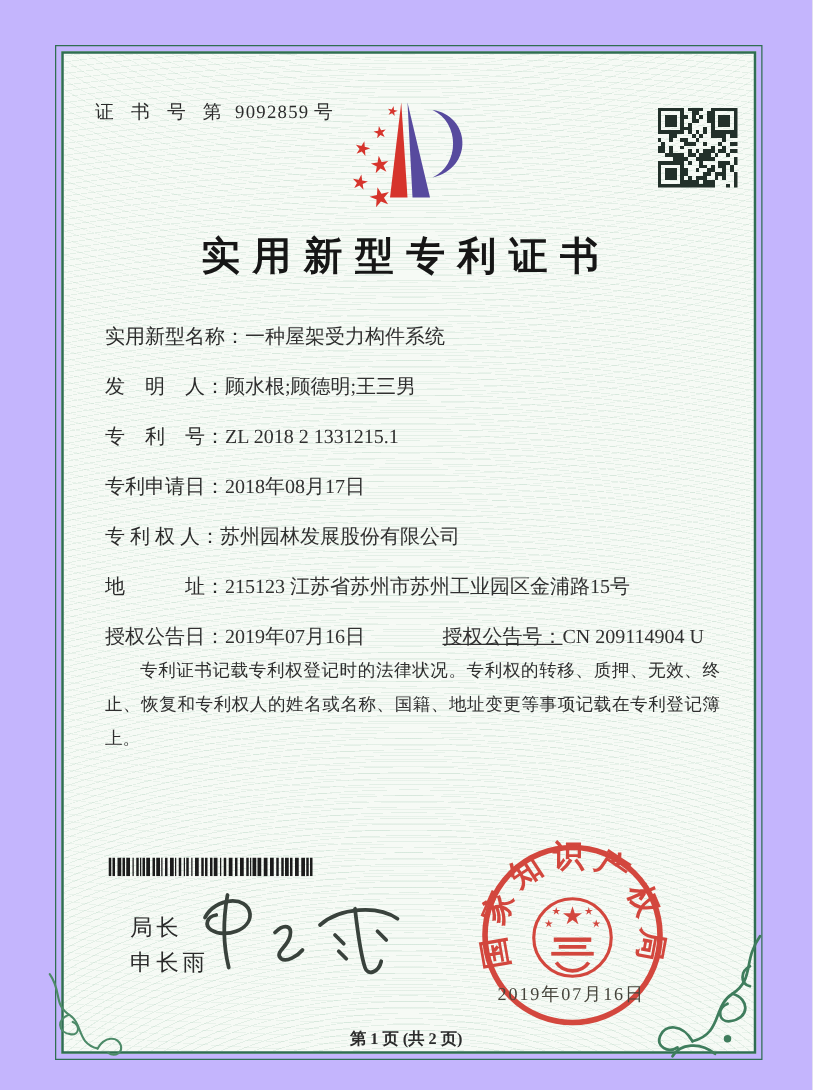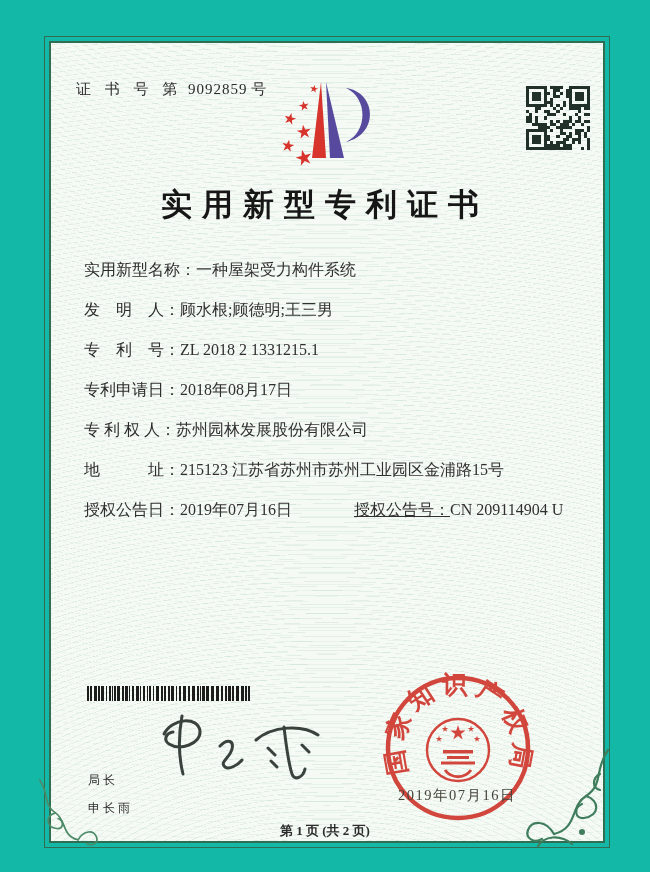--- a/index.html
+++ b/index.html
@@ -1,16 +1,16 @@
 <!DOCTYPE html>
 <html><head>
 <meta charset="utf-8">
 <style>
   html,body{margin:0;padding:0;background:#e9e9e7;}
-  .page{position:relative;width:650px;height:872px;background:#14b8a6;overflow:hidden;
+  .page{position:relative;width:650px;height:872px;background:#c4b5fd;overflow:hidden;
         font-family:"Liberation Serif","DejaVu Serif",serif;color:#262626;}
   
   .frame-outer{position:absolute;left:44px;top:36px;right:40px;bottom:24px;
                border:1px solid #2f6e52;}
   .frame-inner{position:absolute;left:4px;top:4px;right:4px;bottom:4px;
                border:2px solid #2f6e52;
                background-color:#f6faf5;
                background-image:
                  repeating-radial-gradient(ellipse 1300px 850px at 50% 118%, rgba(125,180,150,.16) 0 1px, transparent 1px 7px),
                  repeating-radial-gradient(ellipse 1500px 950px at 50% -20%, rgba(125,180,150,.11) 0 1px, transparent 1px 9px);}
@@ -24,21 +24,21 @@
          letter-spacing:10px;color:#161616;}
   .fields{left:84px;top:250px;width:500px;font-size:16px;color:#303030;}
   .frow{height:40px;line-height:40px;white-space:nowrap;}
   .frow .lab{color:#2b2b2b;}
   .grant{height:40px;line-height:40px;white-space:nowrap;}
   .grant .g2{margin-left:58px;text-decoration:underline;}
   .paras{left:84px;top:524px;width:492px;font-size:14px;line-height:27px;
          text-align:justify;color:#2e2e2e;}
   .paras p{margin:0;text-indent:2em;}
   .barcode{left:85px;top:686px;width:170px;height:15px;}
-  .exec{left:88px;top:728px;font-size:12px;letter-spacing:3px;color:#2b2b2b;line-height:28px;margin-top:38px;}
+  .exec{left:104px;top:728px;font-size:18px;letter-spacing:3px;color:#2b2b2b;line-height:28px;}
   .sig{left:152px;top:704px;}
   .seal{left:378px;top:668px;z-index:2;}
   .seal-date{left:398px;top:786px;z-index:3;font-size:14.5px;letter-spacing:1.5px;color:#45443b;}
   .footer{left:0;right:0;top:822px;text-align:center;font-size:13px;color:#2c2c2c;font-weight:bold;}
   .flourish-br{right:34px;bottom:14px;}
   .flourish-bl{left:34px;bottom:14px;transform:scaleX(-1);}
 </style>
 </head>
 <body>
 
@@ -331,20 +331,21 @@
     <div class="frow">
       <span class="lab">地　　　址：</span><span>215123 江苏省苏州市苏州工业园区金浦路15号</span>
     </div>
     <div class="grant">
       <span class="lab">授权公告日：</span><span>2019年07月16日</span>
       <span class="lab g2">授权公告号：</span><span>CN 209114904 U</span>
     </div>
   </div>
 
   <div class="abs paras">
+    <p>专利证书记载专利权登记时的法律状况。专利权的转移、质押、无效、终止、恢复和专利权人的姓名或名称、国籍、地址变更等事项记载在专利登记簿上。</p>
   </div>
 
   <div class="abs barcode"><svg width="170" height="15" viewBox="0 0 170 15">
         <rect x="2" y="0" width="2" height="15" fill="#1c1c1c"></rect>
         <rect x="5" y="0" width="2" height="15" fill="#1c1c1c"></rect>
         <rect x="9" y="0" width="3" height="15" fill="#1c1c1c"></rect>
         <rect x="13" y="0" width="2" height="15" fill="#1c1c1c"></rect>
         <rect x="16" y="0" width="3" height="15" fill="#1c1c1c"></rect>
         <rect x="21" y="0" width="1" height="15" fill="#1c1c1c"></rect>
         <rect x="24" y="0" width="2" height="15" fill="#1c1c1c"></rect>

